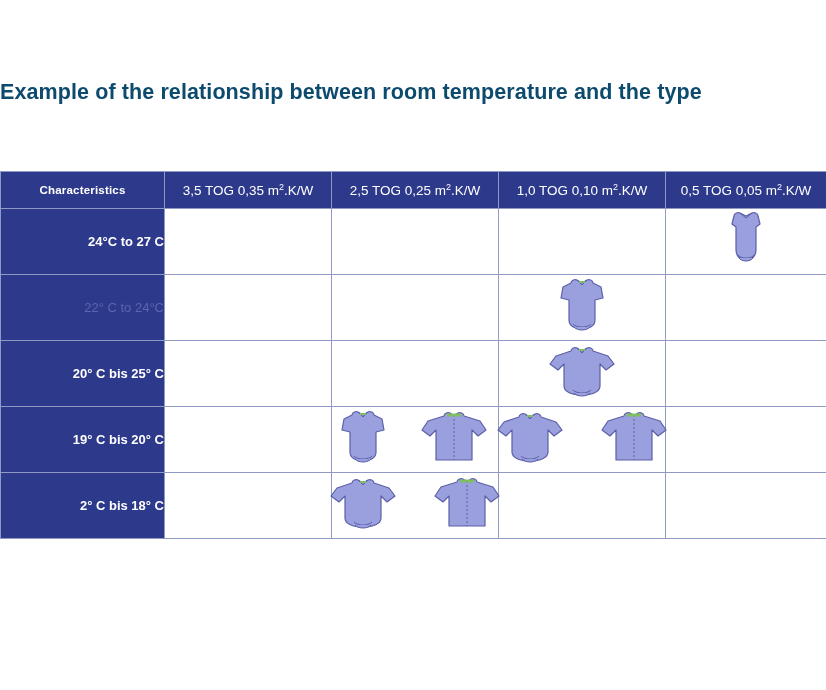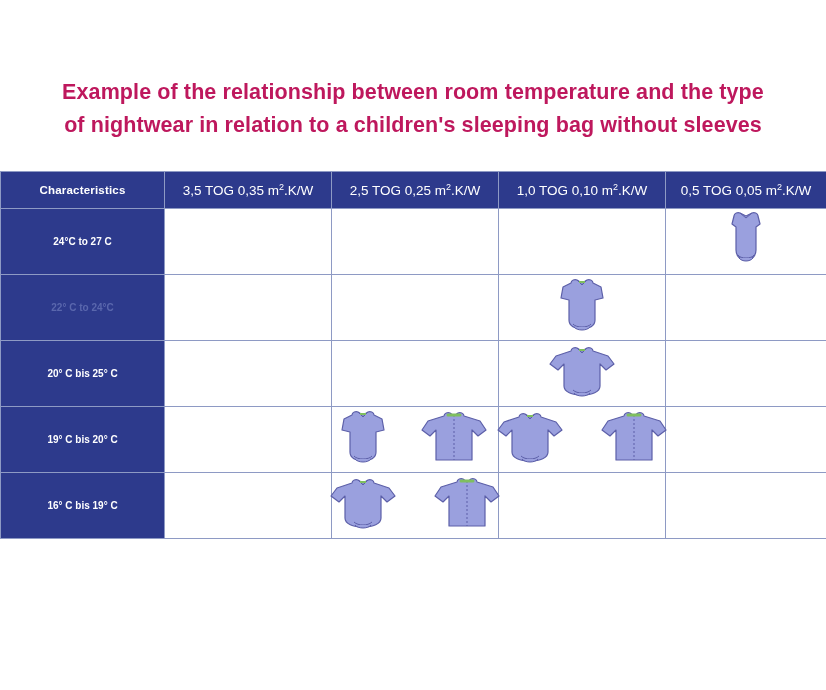--- a/index.html
+++ b/index.html
@@ -13,22 +13,22 @@
     font-family: "Liberation Sans", sans-serif;
     position: relative;
     overflow: hidden;
   }
 
   #title {
     position: absolute;
     top: 76px;
     left: 0;
     width: 826px;
-    text-align: center;
-    color: #be185d;
+    text-align: left;
+    color: #0c4a6e;
     font-size: 21.5px;
     font-weight: bold;
     line-height: 33px;
     letter-spacing: 0.1px;
   }
   #title .line {
     display: block;
   }
 
   #table-wrap {
@@ -69,33 +69,33 @@
   }
   thead th sup {
     font-size: 9px;
     vertical-align: super;
   }
 
   
   td.rowlabel {
     background: #2d3a8c;
     color: #ffffff;
-    font-size: 10px;
+    font-size: 13px;
     font-weight: bold;
-    text-align: center;
+    text-align: right;
     vertical-align: middle;
     border-left: 1px solid #2d3a8c;
     border-right: 1px solid #2d3a8c;
     border-top: 1px solid #4a57a5;
     border-bottom: 1px solid #4a57a5;
     height: 65px;
   }
   td.rowlabel.dim {
     color: #5a67ad;
-    font-weight: bold;
+    font-weight: normal;
   }
 
   td.cell {
     background: #ffffff;
     vertical-align: middle;
     text-align: center;
     height: 65px;
   }
 
   .garments {
@@ -114,21 +114,20 @@
 
   svg { display: block; }
 
   
 </style>
 </head>
 <body>
 
 <div id="title">
   <span class="line">Example of the relationship between room temperature and the type</span>
-  <span class="line">of nightwear in relation to a children's sleeping bag without sleeves</span>
 </div>
 
 <div id="table-wrap">
   <table class="tog-table">
     <colgroup>
       <col style="width:164px">
       <col style="width:167px">
       <col style="width:167px">
       <col style="width:167px">
       <col style="width:161px">
@@ -275,21 +274,21 @@
     <line x1="46" y1="11" x2="46" y2="52" stroke="#5c5fa8" stroke-width="1" stroke-dasharray="2,2"></line>
   </svg>
               </span>
             </div>
           </td>
           <td class="cell">
             <div class="garments"></div>
           </td>
         </tr>
         <tr>
-          <td class="rowlabel">16° C bis 19° C</td>
+          <td class="rowlabel">2° C bis 18° C</td>
           <td class="cell">
             <div class="garments"></div>
           </td>
           <td class="cell">
             <div class="garments">
               <span class="g">
                 <svg width="92" height="64" viewBox="0 0 92 64">
     <path d="M35 9 C35 6 39 5 41 6 L46 9 L51 6 C53 5 57 6 57 9
              L72 14 L78 22 L70 28 L64 22 L64 44 C64 50 56 53 46 53 C36 53 28 50 28 44 L28 22 L22 28 L14 22 L20 14 Z" fill="#9aa0de" stroke="#5c5fa8" stroke-width="1.2" stroke-linejoin="round"></path>
     <path d="M41 6 L46 11 L51 6" fill="none" stroke="#5c5fa8" stroke-width="1"></path>

